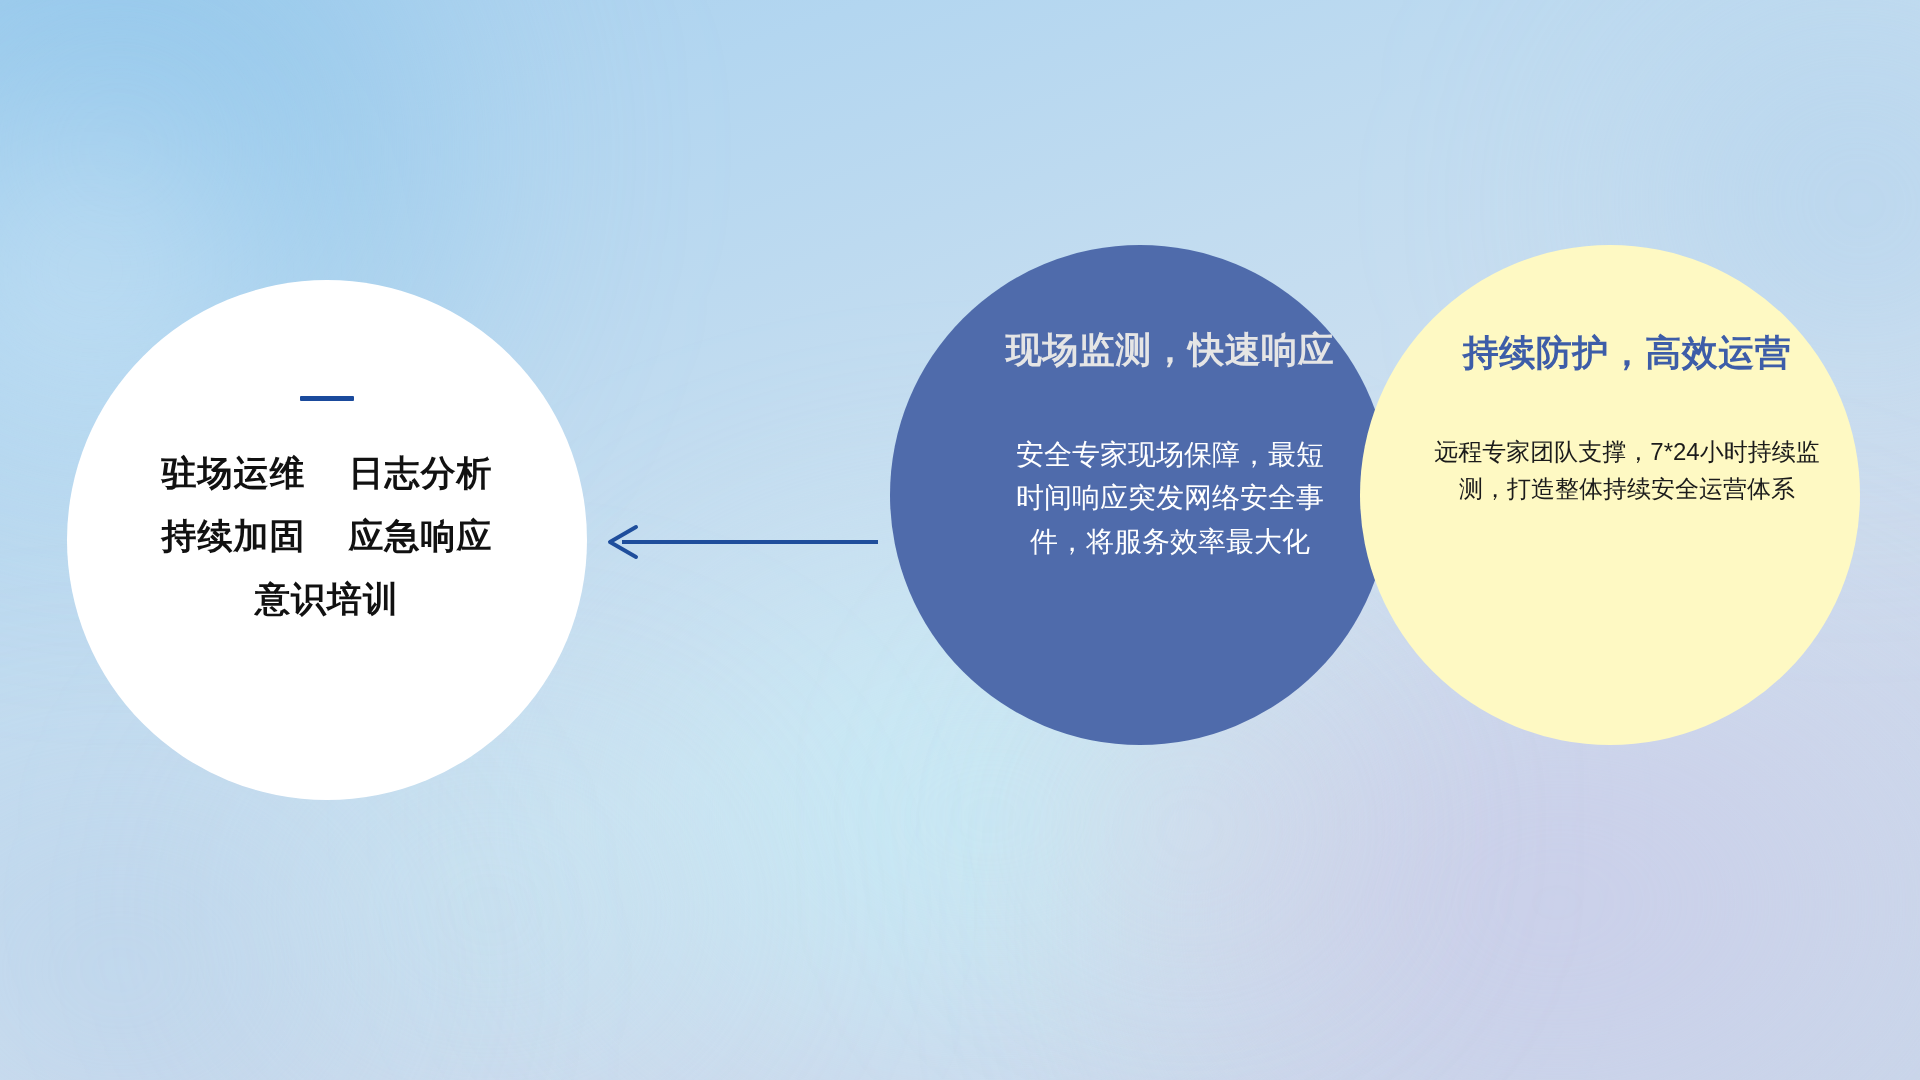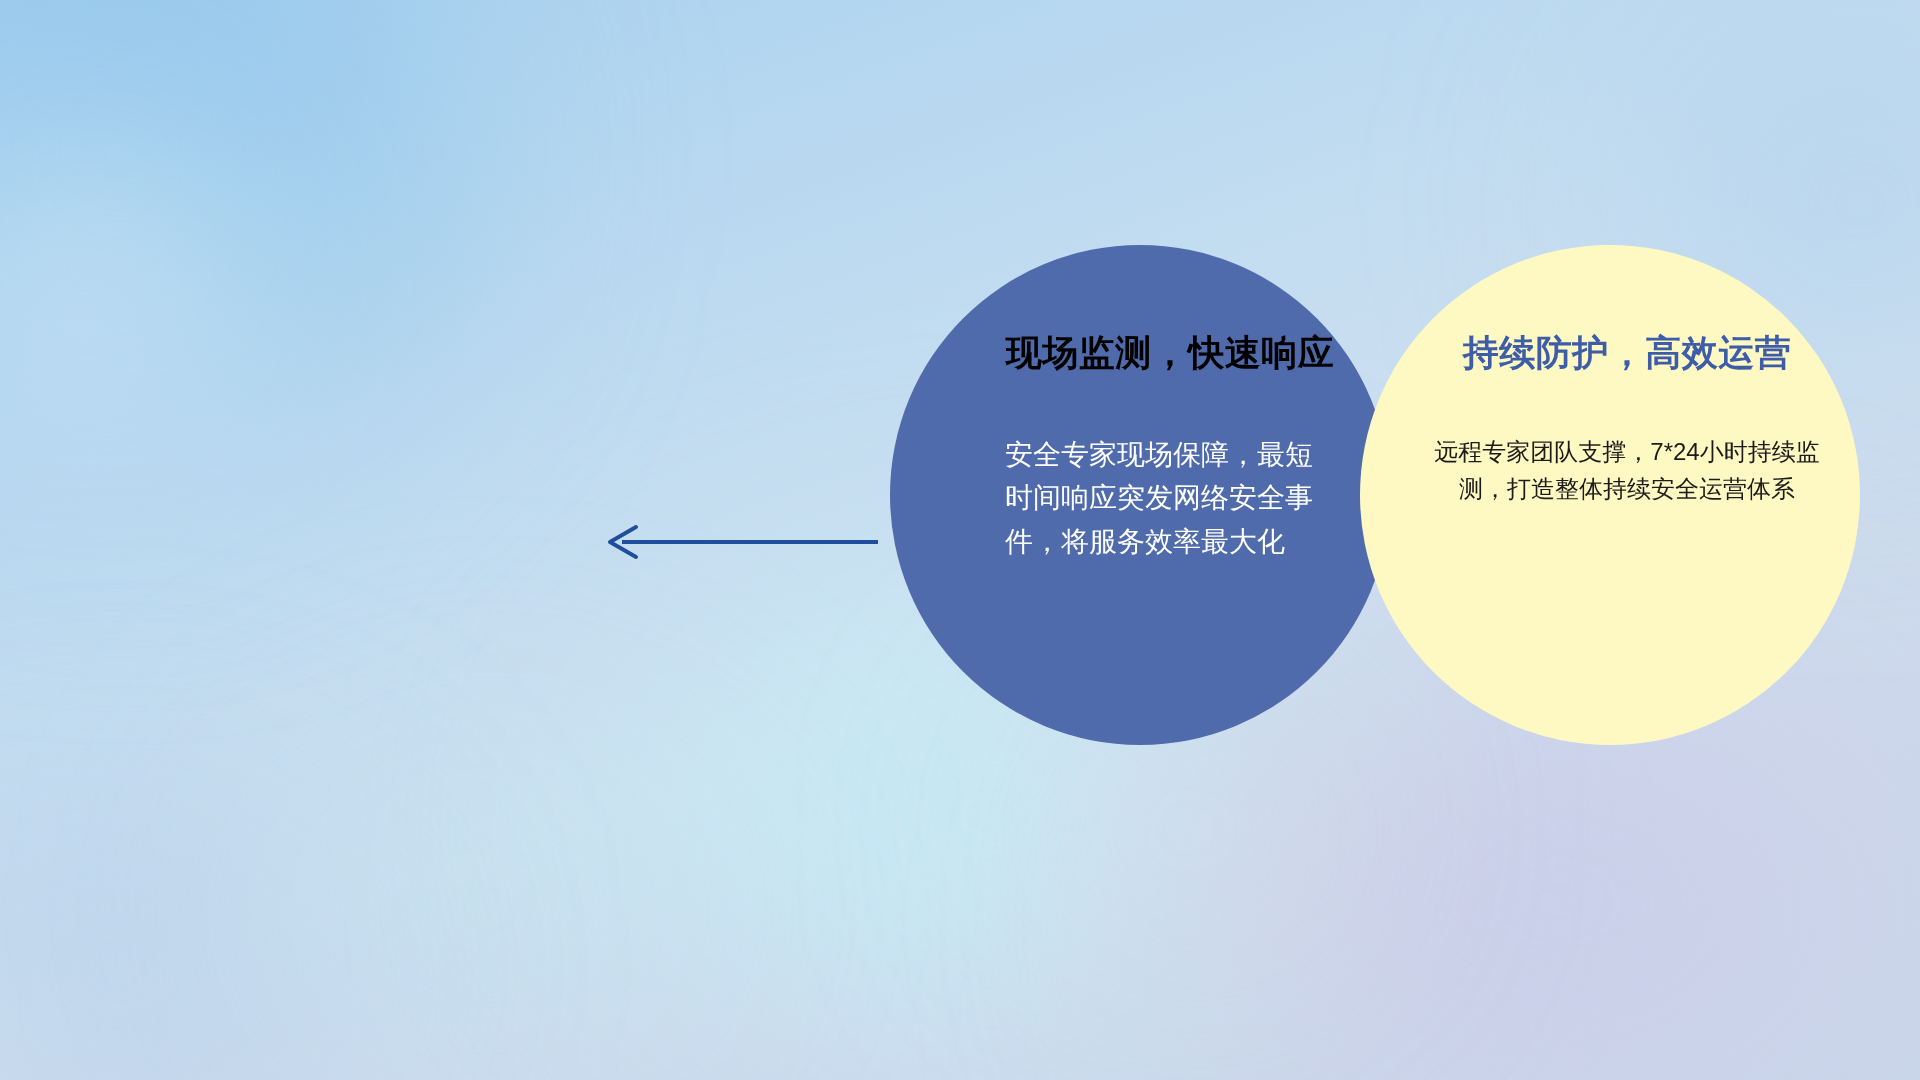--- a/index.html
+++ b/index.html
@@ -130,34 +130,35 @@
     width: 500px;
     height: 500px;
     background: #4f6bab;
     z-index: 4;
     justify-content: flex-start;
     padding-top: 90px;
   }
   .mid-title {
     font-size: 36px;
     font-weight: 700;
-    color: #000000;
+    color: #e5e5e5;
     letter-spacing: 0.5px;
     line-height: 1;
     white-space: nowrap;
     margin-left: 60px;
+    font-family: Liberation Mono, monospace;
   }
   .mid-body {
     margin-top: 62px;
     width: 330px;
     margin-left: 60px;
     font-size: 28px;
     line-height: 1.55;
     color: #ffffff;
-    text-align: left;
+    text-align: center;
   }
 
   .circle-right {
     left: 1360px;
     top: 245px;
     width: 500px;
     height: 500px;
     background: #fef9c3;
     z-index: 5;
     justify-content: flex-start;
@@ -200,20 +201,28 @@
   <div class="bg-base"></div>
   <div class="bg-glow glow-topleft"></div>
   <div class="bg-glow glow-leftwhite"></div>
   <div class="bg-glow glow-rightblue"></div>
   <div class="bg-glow glow-cyan"></div>
   <div class="bg-glow glow-cyan2"></div>
   <div class="bg-glow glow-periwinkle"></div>
   <div class="bg-glow glow-pink"></div>
   <div class="bg-glow glow-bottomleft"></div>
 
+  <div class="circle circle-left">
+    <div class="accent-dash"></div>
+    <div class="left-lines">
+      <div class="left-line">驻场运维    日志分析</div>
+      <div class="left-line">持续加固    应急响应</div>
+      <div class="left-line">意识培训</div>
+    </div>
+  </div>
 
   <div class="arrow">
     <svg width="280" height="54" viewBox="0 0 280 54" xmlns="http://www.w3.org/2000/svg">
       <line x1="278" y1="27" x2="22" y2="27" stroke="#1f4e9c" stroke-width="4"></line>
       <polyline points="36,12 10,27 36,42" fill="none" stroke="#1f4e9c" stroke-width="4" stroke-linecap="round" stroke-linejoin="round"></polyline>
     </svg>
   </div>
 
   <div class="circle circle-mid">
     <div class="mid-title">现场监测，快速响应</div>

